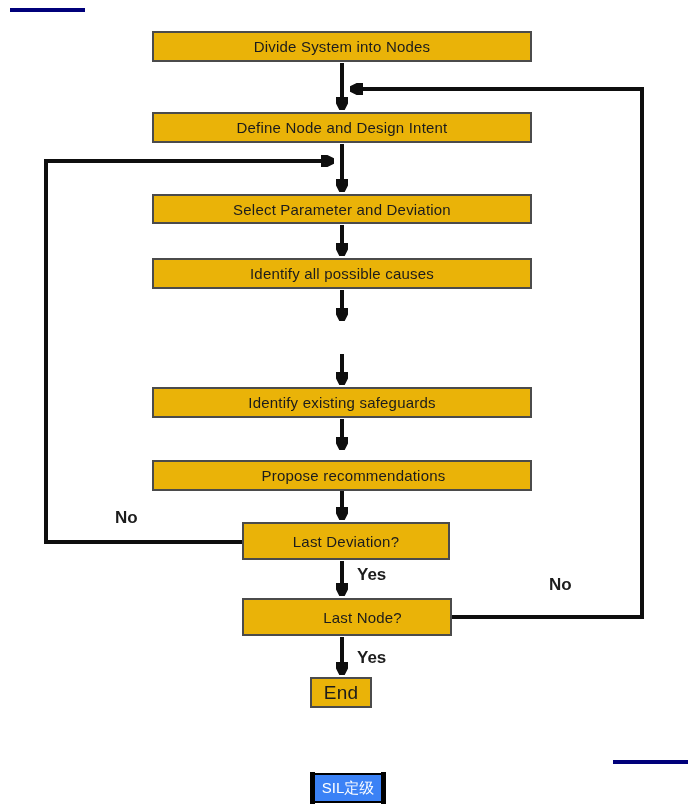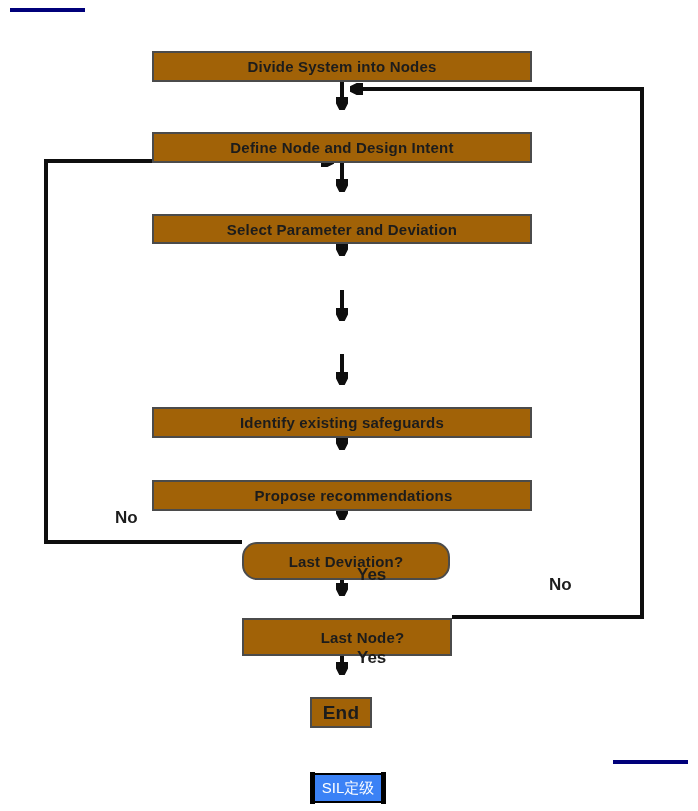--- a/index.html
+++ b/index.html
@@ -16,36 +16,35 @@
     overflow: hidden;
   }
   
   .node {
     position: absolute;
     box-sizing: border-box;
     display: flex;
     align-items: center;
     justify-content: center;
     border: 2px solid #4b4b4b;
-    background: #a16207;
-    font-weight: bold;
+    background: #eab308;
+    font-weight: normal;
     font-size: 15px;
     color: #1c1c1c;
     letter-spacing: 0.2px;
     white-space: nowrap;
-    margin-top: 20px;
   }
   .b1  { left: 152px; top:  31px; width: 380px; height: 31px; }
   .b2  { left: 152px; top: 112px; width: 380px; height: 31px; }
   .b3  { left: 152px; top: 194px; width: 380px; height: 30px; }
   .b4  { left: 152px; top: 258px; width: 380px; height: 31px; }
   .b5  { left: 152px; top: 323px; width: 380px; height: 30px; }
   .b6  { left: 152px; top: 387px; width: 380px; height: 31px; }
   .b7  { left: 152px; top: 460px; width: 380px; height: 31px; padding-left: 23px; }
-  .b8  { left: 242px; top: 522px; width: 208px; height: 38px; border-radius: 15px; }
+  .b8  { left: 242px; top: 522px; width: 208px; height: 38px; }
   .b9  { left: 242px; top: 598px; width: 210px; height: 38px; padding-left: 31px; }
   .b10 { left: 310px; top: 677px; width:  62px; height: 31px; font-size: 19px; }
 
   
   #connectors {
     position: absolute;
     left: 0; top: 0;
     width: 698px;
     height: 811px;
     pointer-events: none;
@@ -128,20 +127,21 @@
     <path marker-end="url(#ah)" d="M342 484 V518"></path>
     <path marker-end="url(#ah)" d="M342 561 V594"></path>
     <path marker-end="url(#ah)" d="M342 637 V673"></path>
     <path marker-end="url(#ah)" d="M242 542 H46 V161 H332"></path>
     <path marker-end="url(#ah)" d="M452 617 H642 V89 H352"></path>
   </svg>
 
   <div class="node b1">Divide System into Nodes</div>
   <div class="node b2">Define Node and Design Intent</div>
   <div class="node b3">Select Parameter and Deviation</div>
+  <div class="node b4">Identify all possible causes</div>
   <div class="node b6">Identify existing safeguards</div>
   <div class="node b7">Propose recommendations</div>
   <div class="node b8">Last Deviation?</div>
   <div class="node b9">Last Node?</div>
   <div class="node b10">End</div>
 
   <div class="edge-label lbl-no-left">No</div>
   <div class="edge-label lbl-yes-1">Yes</div>
   <div class="edge-label lbl-no-right">No</div>
   <div class="edge-label lbl-yes-2">Yes</div>

